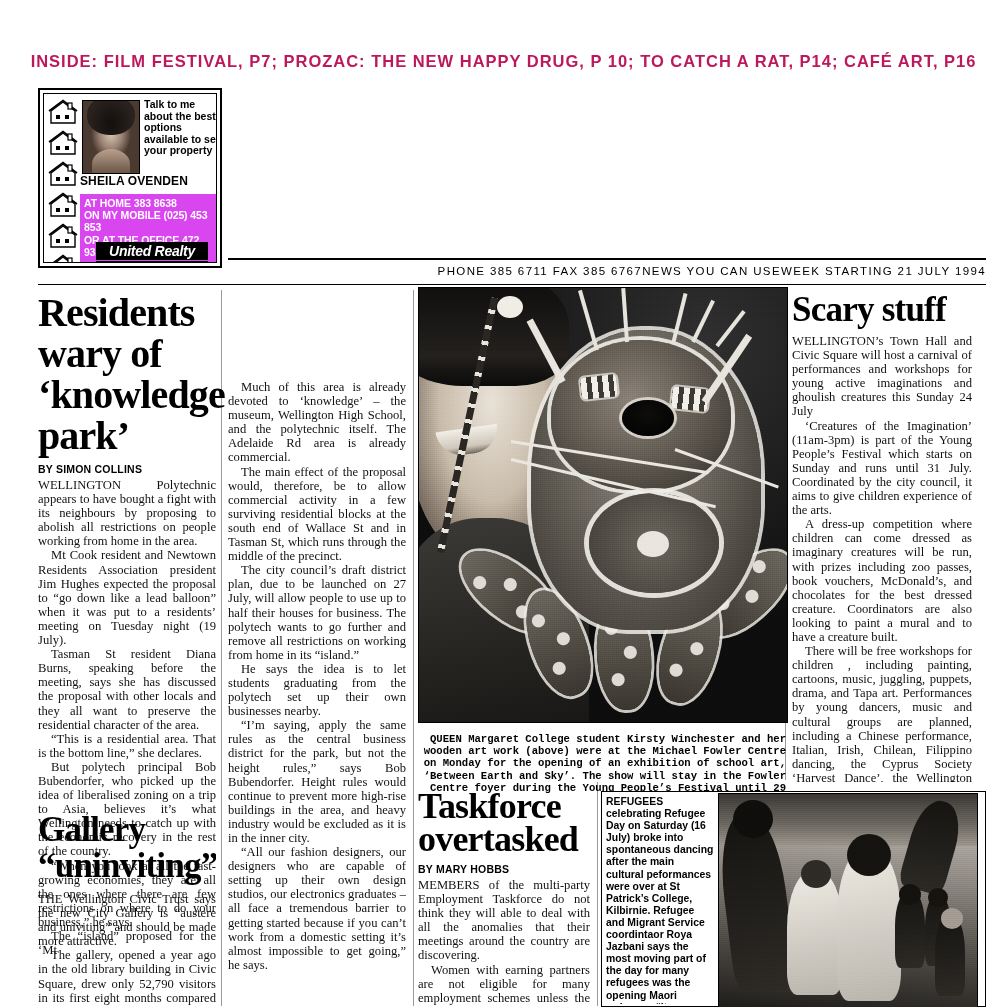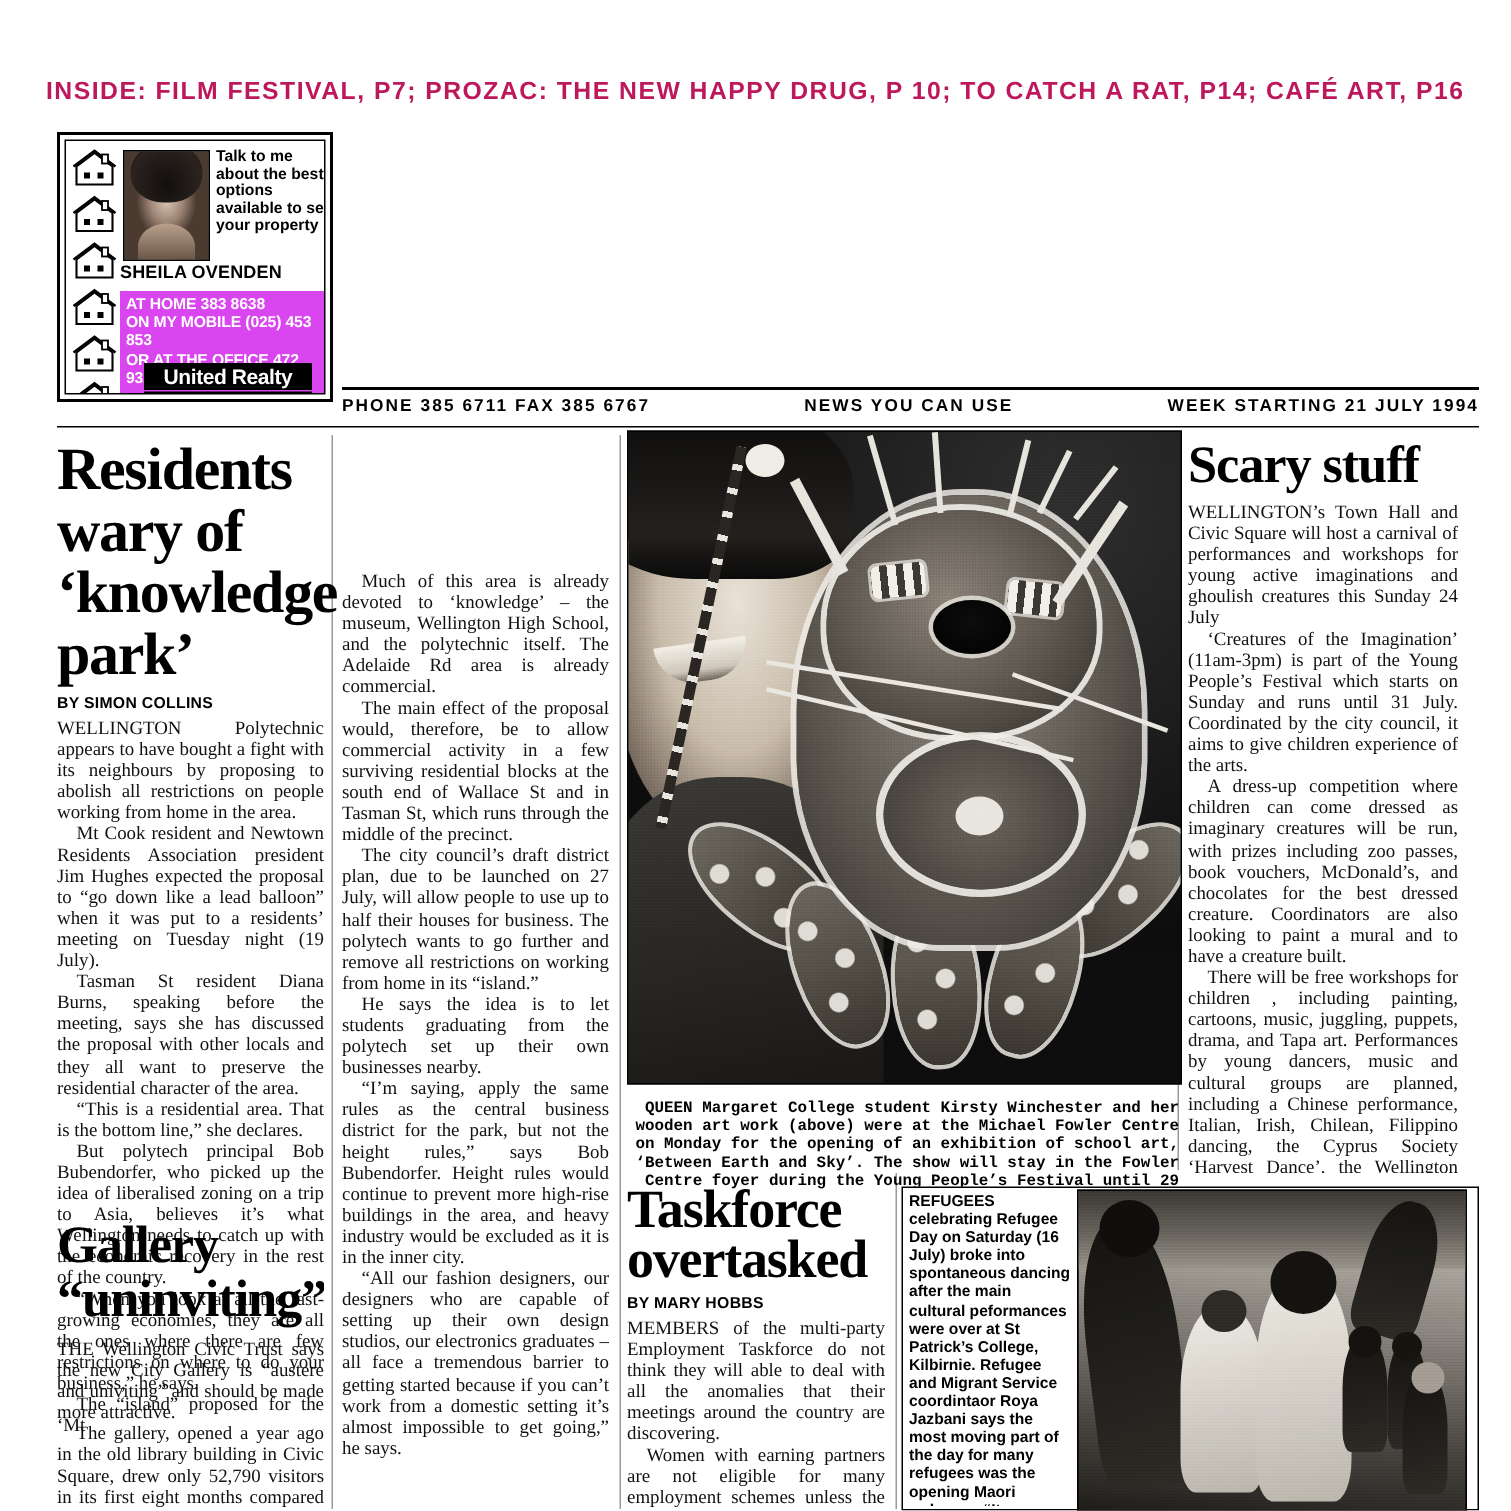--- a/index.html
+++ b/index.html
@@ -62,21 +62,21 @@
   .ad-contact{
     position:absolute;left:36px;top:100px;width:140px;
     background:#d946ef;color:#fff;padding:3px 4px 4px 4px;box-sizing:border-box;
     font-family:"Liberation Sans",sans-serif;font-weight:bold;
     font-size:10.5px;line-height:12.2px;letter-spacing:-.01em;
   }
   .ad-logo{
     position:absolute;left:52px;top:148px;width:112px;height:18px;
     background:#000;color:#fff;
     font-family:"Liberation Sans",sans-serif;font-weight:bold;
-    font-size:14px;line-height:18px;text-align:center;
+    font-size:14px;line-height:18px;text-align:center;font-style:italic;
     letter-spacing:-.02em;overflow:hidden;
   }
   .ad-logo-sub{
     position:absolute;left:52px;top:167px;width:112px;height:9px;
     border:1px solid #000;box-sizing:border-box;
     font-family:"Liberation Sans",sans-serif;font-size:5px;line-height:7px;
     text-align:center;color:#333;overflow:hidden;white-space:nowrap;
   }
 
   
@@ -89,22 +89,22 @@
     font-style:italic;font-weight:bold;
     font-size:152px;line-height:1;color:#0d6b43;
     letter-spacing:-.012em;white-space:nowrap;
     transform:scaleX(1.02);
   }
   .masthead-rule{
     position:absolute;left:228px;top:258px;width:758px;height:2px;background:#000;
   }
   .masthead-strap{
     position:absolute;left:228px;top:263px;width:758px;height:16px;
-    display:flex;align-items:center;justify-content:space-between;
-    font-family:"Liberation Sans",sans-serif;font-weight:bold;
+    display:flex;align-items:center;justify-content:flex-end;
+    font-family:"Liberation Sans",sans-serif;font-weight:normal;
     font-size:11.5px;letter-spacing:.12em;color:#000;
   }
 
   
   .vrule{position:absolute;width:1px;background:#9a9a9a;}
   .hrule{position:absolute;height:1px;background:#000;}
 
   
   .col{position:absolute;}
   .headline{

